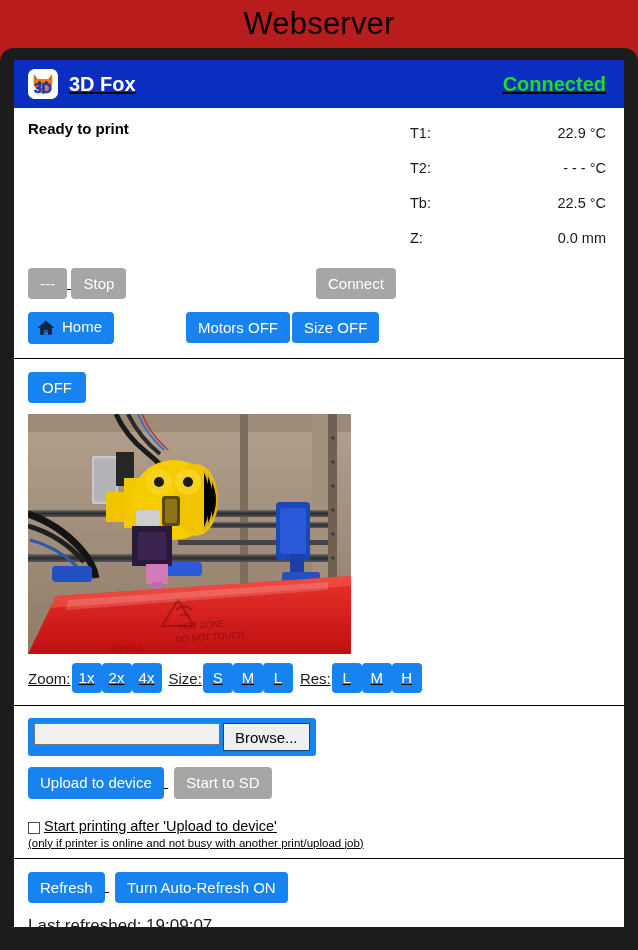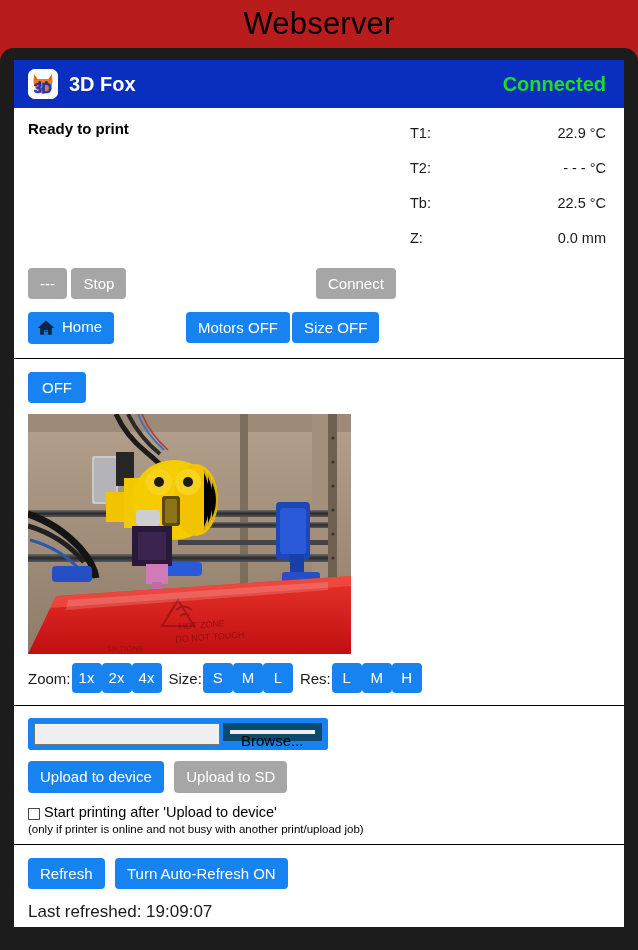--- a/index.html
+++ b/index.html
@@ -31,20 +31,21 @@
   .bezel {
     position: absolute;
     left: 0;
     top: 48px;
     width: 638px;
     height: 902px;
     background: #1c1c1c;
     border-radius: 14px 14px 0 0;
     box-sizing: border-box;
     padding: 12px 14px 23px 14px;
+    text-decoration: underline;
   }
   .screen {
     width: 100%;
     height: 100%;
     background: #ffffff;
     overflow: hidden;
     position: relative;
   }
 
   
@@ -199,34 +200,34 @@
   .file-text {
     width: 186px;
     height: 22px;
     background: #f0f0f0;
     border: 1px solid #767676;
     box-sizing: border-box;
   }
   .file-browse {
     margin-left: 3px;
     background: #efefef;
-    border: 7px solid #0c4a6e;
+    border: 1px solid #0c4a6e;
     font-size: 15px;
     color: #000000;
     padding: 1px 11px;
     box-sizing: border-box;
-    height: 18px;
+    height: 28px;
     line-height: 19px;
     cursor: pointer;
     font-family: "Liberation Sans", sans-serif;
   }
   .upload-btns { margin-top: 11px; }
   .upload-btns .btn + .btn { margin-left: 6px; }
   .chk-row {
-    margin-top: 11px;
+    margin-top: 19px;
     display: flex;
     align-items: flex-end;
     font-size: 14.5px;
     color: #000000;
   }
   .chk-box {
     width: 12px;
     height: 12px;
     border: 1px solid #4a4a4a;
     background: #ffffff;
@@ -445,21 +446,21 @@
       <div class="upload-section">
         <div class="file-field">
           <div class="file-inner">
             <input class="file-text" type="text" readonly="" value="" style="">
             <button class="file-browse">Browse...</button>
           </div>
         </div>
 
         <div class="upload-btns">
           <button class="btn btn-blue">Upload to device</button>
-          <button class="btn btn-gray">Upload to SD</button>
+          <button class="btn btn-gray">Start to SD</button>
         </div>
 
         <div class="chk-row">
           <span class="chk-box"></span>
           <span>Start printing after 'Upload to device'</span>
         </div>
         <div class="chk-note">(only if printer is online and not busy with another print/upload job)</div>
       </div>
 
       <div class="divider"></div>

